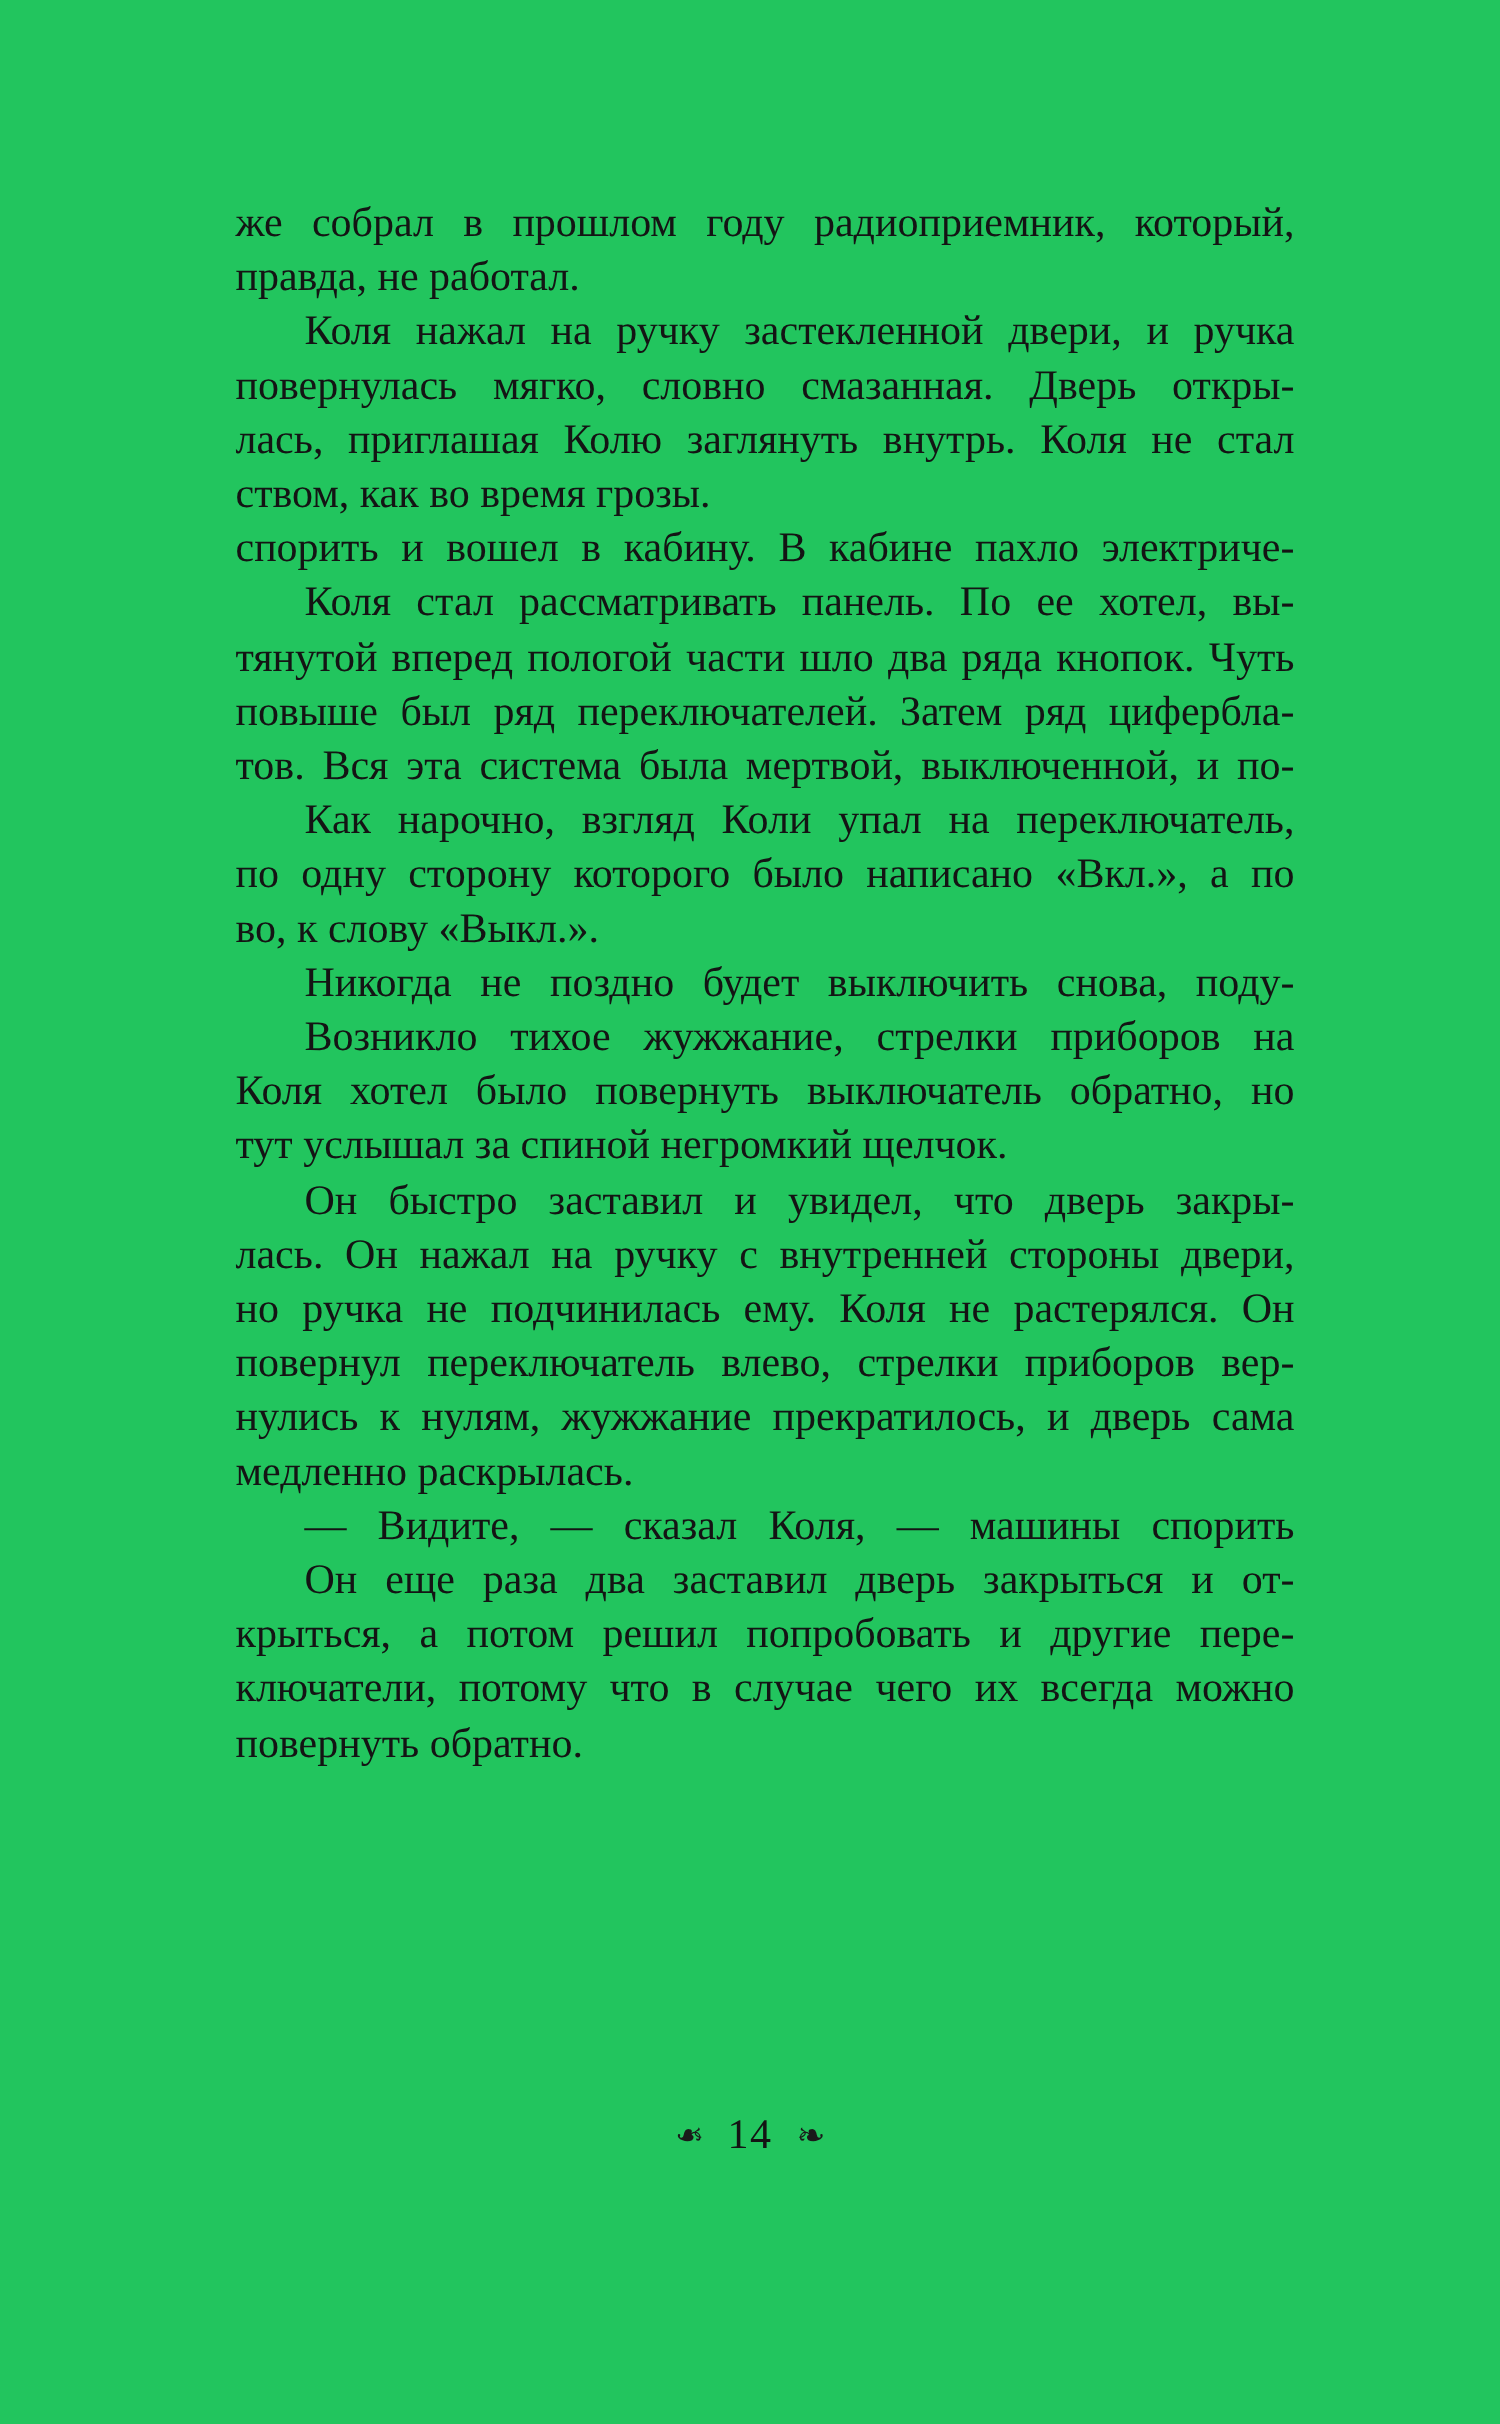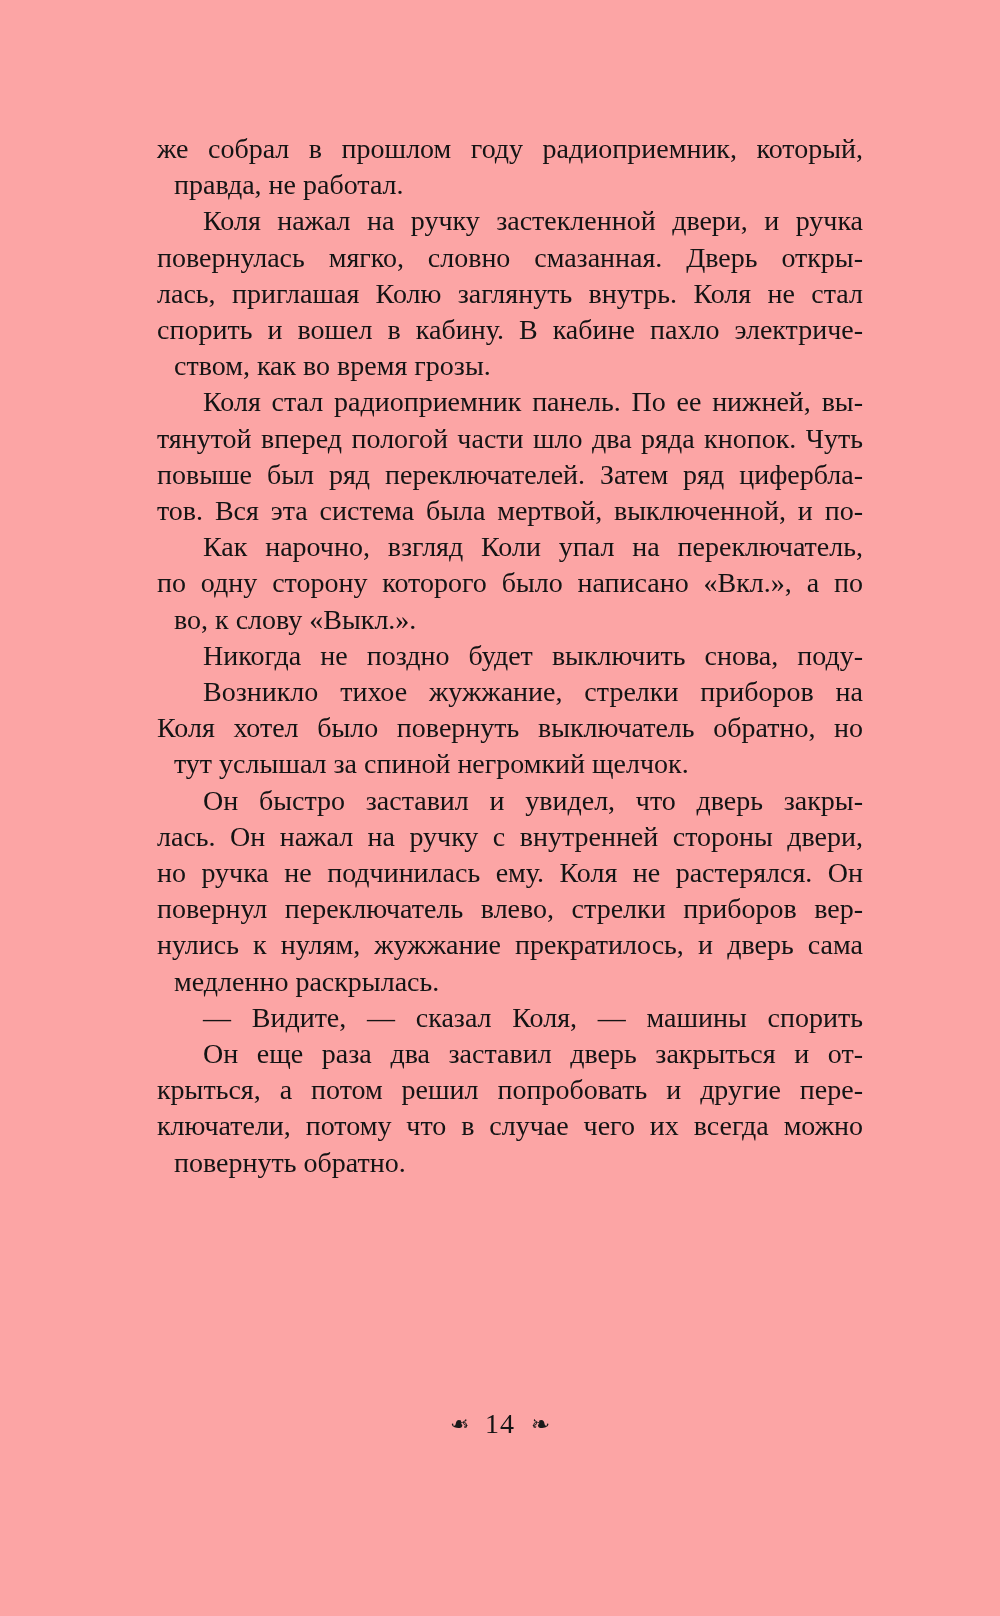--- a/index.html
+++ b/index.html
@@ -6,21 +6,21 @@
 
   html, body {
     width: 1000px;
     background: #fdfdfc;
   }
 
   .book-page {
     position: relative;
     width: 1000px;
     height: 1616px;
-    background: #fca5a5;
+    background: #22c55e;
     color: #141414;
     font-family: "Liberation Serif", "DejaVu Serif", serif;
     overflow: hidden;
   }
 
   .text-block {
     position: absolute;
     left: 157px;
     top: 131px;
     width: 706px;
@@ -31,21 +31,20 @@
   .paragraph { margin: 0; }
 
   .line {
     text-align: justify;
     text-align-last: justify;
     white-space: normal;
   }
 
   .line.last {
     text-align-last: left;
-    margin-left: 17px;
   }
 
   .paragraph.indent .line:first-child {
     text-indent: 46px;
   }
 
   .page-footer {
     position: absolute;
     top: 1406px;
     left: 0;
@@ -81,25 +80,25 @@
 
   <div class="text-block">
       <div class="paragraph">
         <div class="line">же собрал в прошлом году радиоприемник, который,</div>
         <div class="line last">правда, не работал.</div>
       </div>
       <div class="paragraph indent">
         <div class="line">Коля нажал на ручку застекленной двери, и ручка</div>
         <div class="line">повернулась мягко, словно смазанная. Дверь откры-</div>
         <div class="line">лась, приглашая Колю заглянуть внутрь. Коля не стал</div>
+        <div class="line last">ством, как во время грозы.</div>
         <div class="line">спорить и вошел в кабину. В кабине пахло электриче-</div>
-        <div class="line last">ством, как во время грозы.</div>
       </div>
       <div class="paragraph indent">
-        <div class="line">Коля стал радиоприемник панель. По ее нижней, вы-</div>
+        <div class="line">Коля стал рассматривать панель. По ее хотел, вы-</div>
         <div class="line">тянутой вперед пологой части шло два ряда кнопок. Чуть</div>
         <div class="line">повыше был ряд переключателей. Затем ряд цифербла-</div>
         <div class="line">тов. Вся эта система была мертвой, выключенной, и по-</div>
       </div>
       <div class="paragraph indent">
         <div class="line">Как нарочно, взгляд Коли упал на переключатель,</div>
         <div class="line">по одну сторону которого было написано «Вкл.», а по</div>
         <div class="line last">во, к слову «Выкл.».</div>
       </div>
       <div class="paragraph indent">

